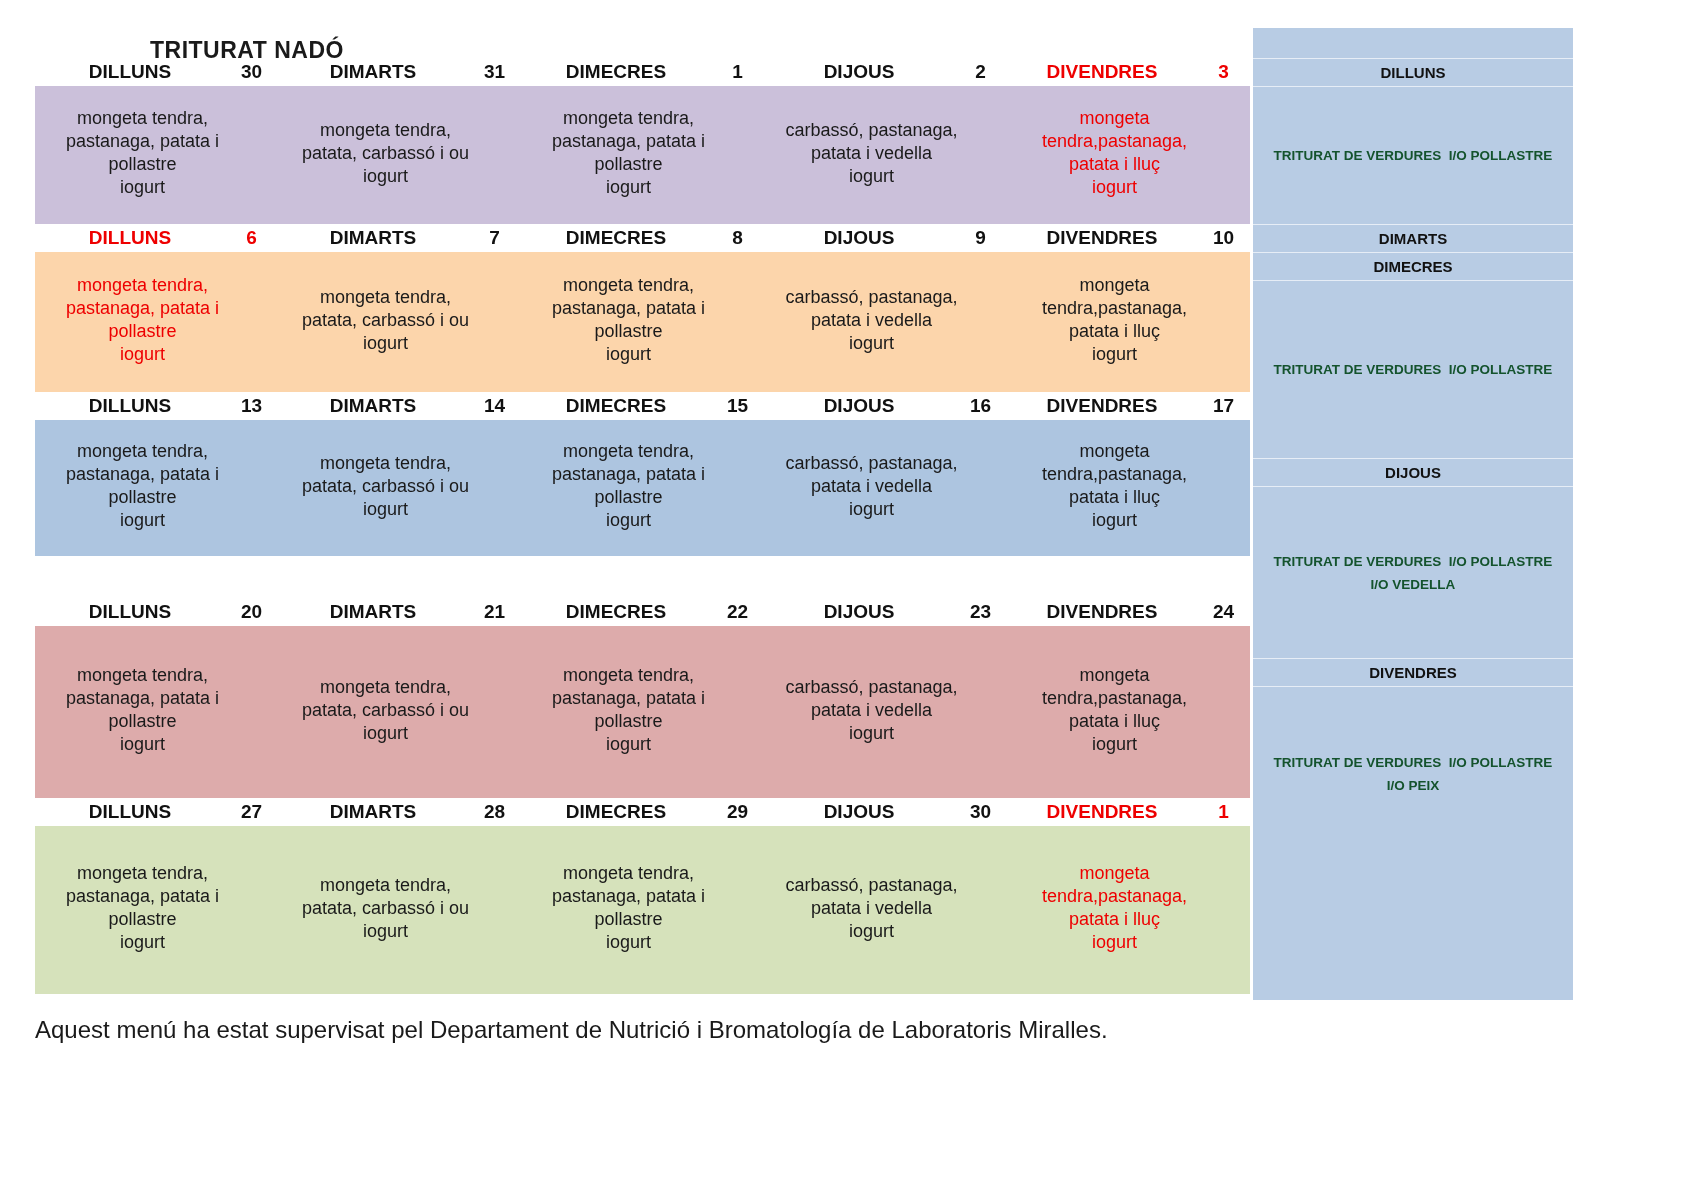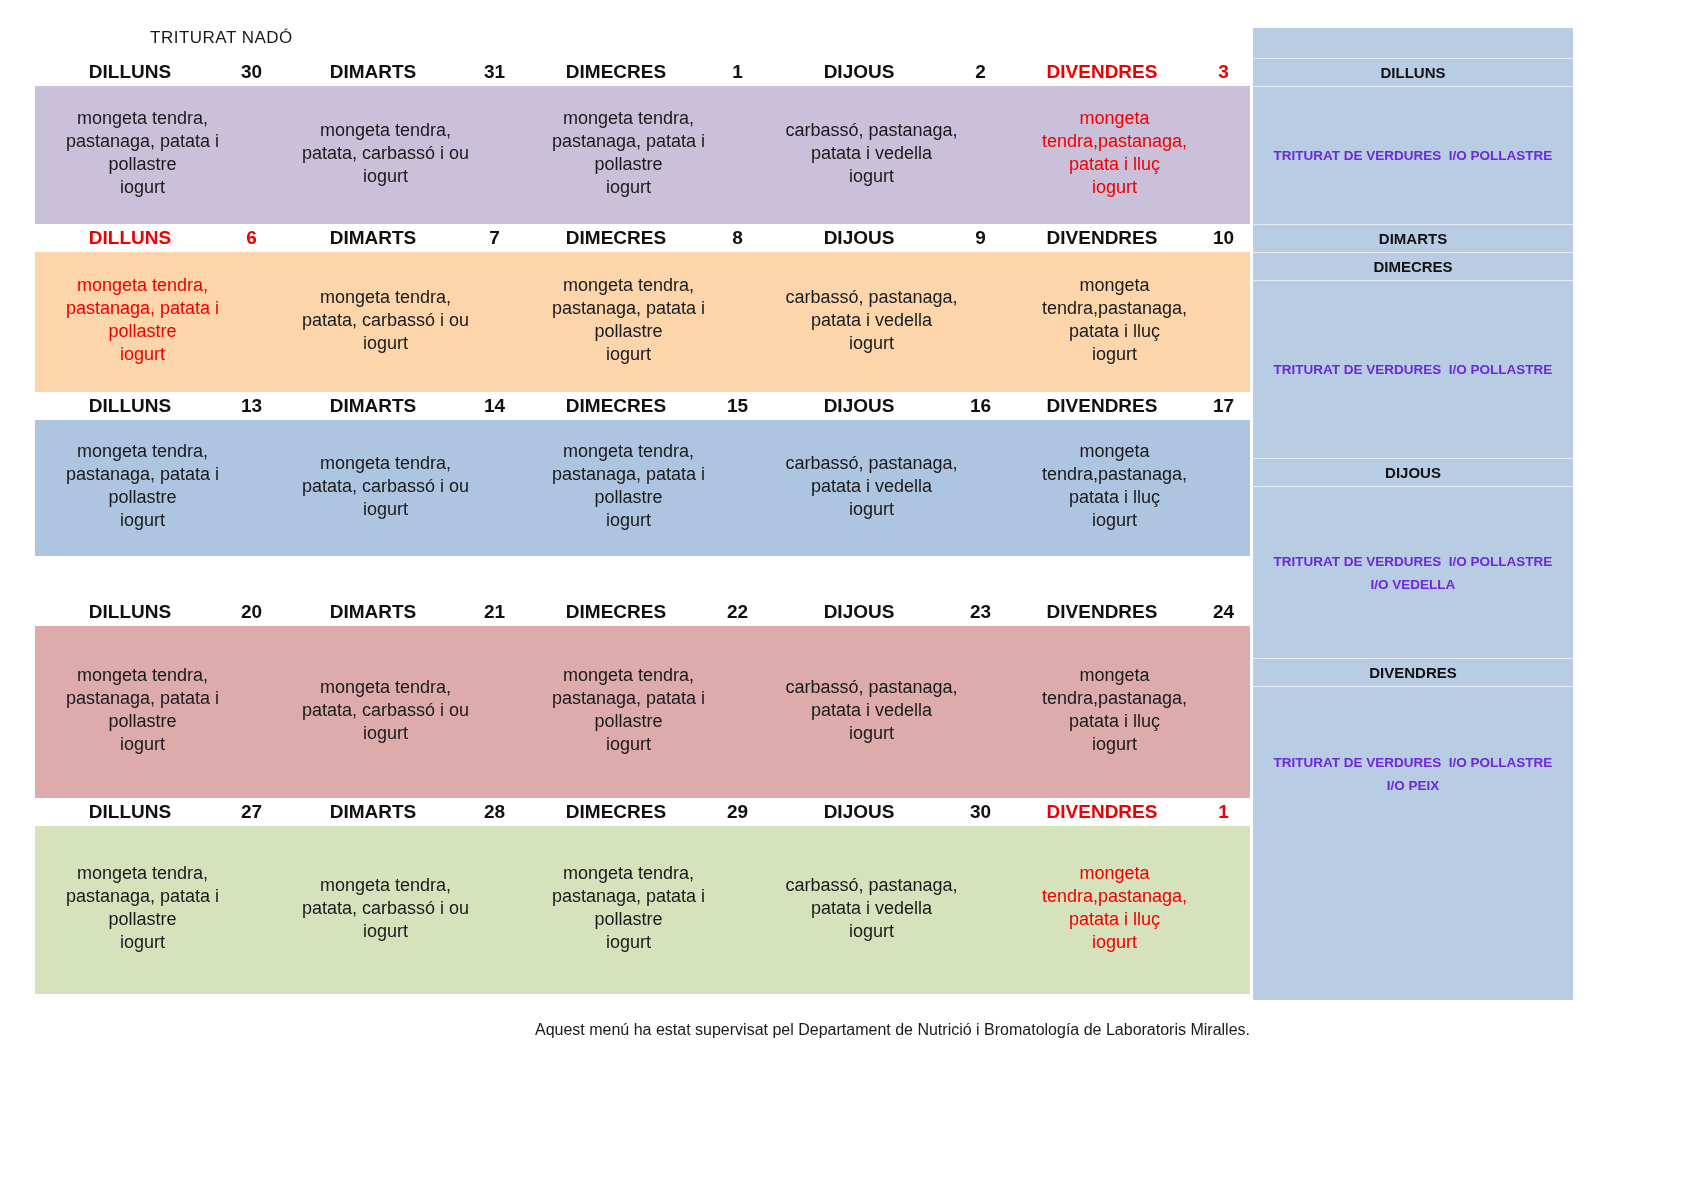--- a/index.html
+++ b/index.html
@@ -2,21 +2,21 @@
 <html><head>
 <meta charset="utf-8">
 <style>
   html,body{margin:0;padding:0;}
   body{
     width:1683px;height:1190px;background:#ffffff;position:relative;
     font-family:"Liberation Sans", sans-serif;color:#111;
     -webkit-font-smoothing:antialiased;
   }
   .title-left{
-    position:absolute;left:150px;top:28px;font-size:17px;letter-spacing:.5px;color:#1a1a1a;
+    position:absolute;left:150px;top:37px;font-size:23px;letter-spacing:.5px;color:#1a1a1a;font-weight:bold;
   }
   .title-center{
     position:absolute;left:686px;top:20px;font-size:37px;letter-spacing:.5px;color:#4d7c0f;margin-top:48px;
   }
   
   .menu-table{position:absolute;left:35px;top:58px;width:1215px;}
   .header-row{
     display:grid;grid-template-columns:repeat(5,190px 53px);
     height:28px;align-items:center;background:#ffffff;
   }
@@ -47,31 +47,31 @@
   .sb-row{box-sizing:border-box;}
   .sb-row + .sb-row{border-top:1px solid rgba(255,255,255,.65);}
   .sb-pad{height:30px;}
   .sb-day{
     height:28px;display:flex;align-items:center;justify-content:center;
     font-weight:bold;font-size:15px;color:#111;
   }
   .sb-desc{
     display:flex;align-items:center;justify-content:center;
     text-align:center;font-weight:bold;font-size:13.5px;line-height:23px;
-    white-space:pre;color:#6d28d9;
+    white-space:pre;color:#14532d;
   }
   .sbd-0{height:138px;}
   .sbd-1{height:140px;}
   .sbd-2{height:178px;}
   .sbd-3{height:172px;}
   .sbd-4{height:174px;}
   
   .footer{
     position:absolute;left:35px;top:1014px;width:1215px;
-    text-align:right;font-size:16px;line-height:31px;color:#1a1a1a;
+    text-align:left;font-size:24px;line-height:31px;color:#1a1a1a;
   }
 </style>
 </head>
 <body>
 
 <div class="title-left">TRITURAT NADÓ</div>
 <div class="title-center">MENÚS ABRIL</div>
 
 <div class="menu-table" id="menu-table">
     <div class="header-row">

